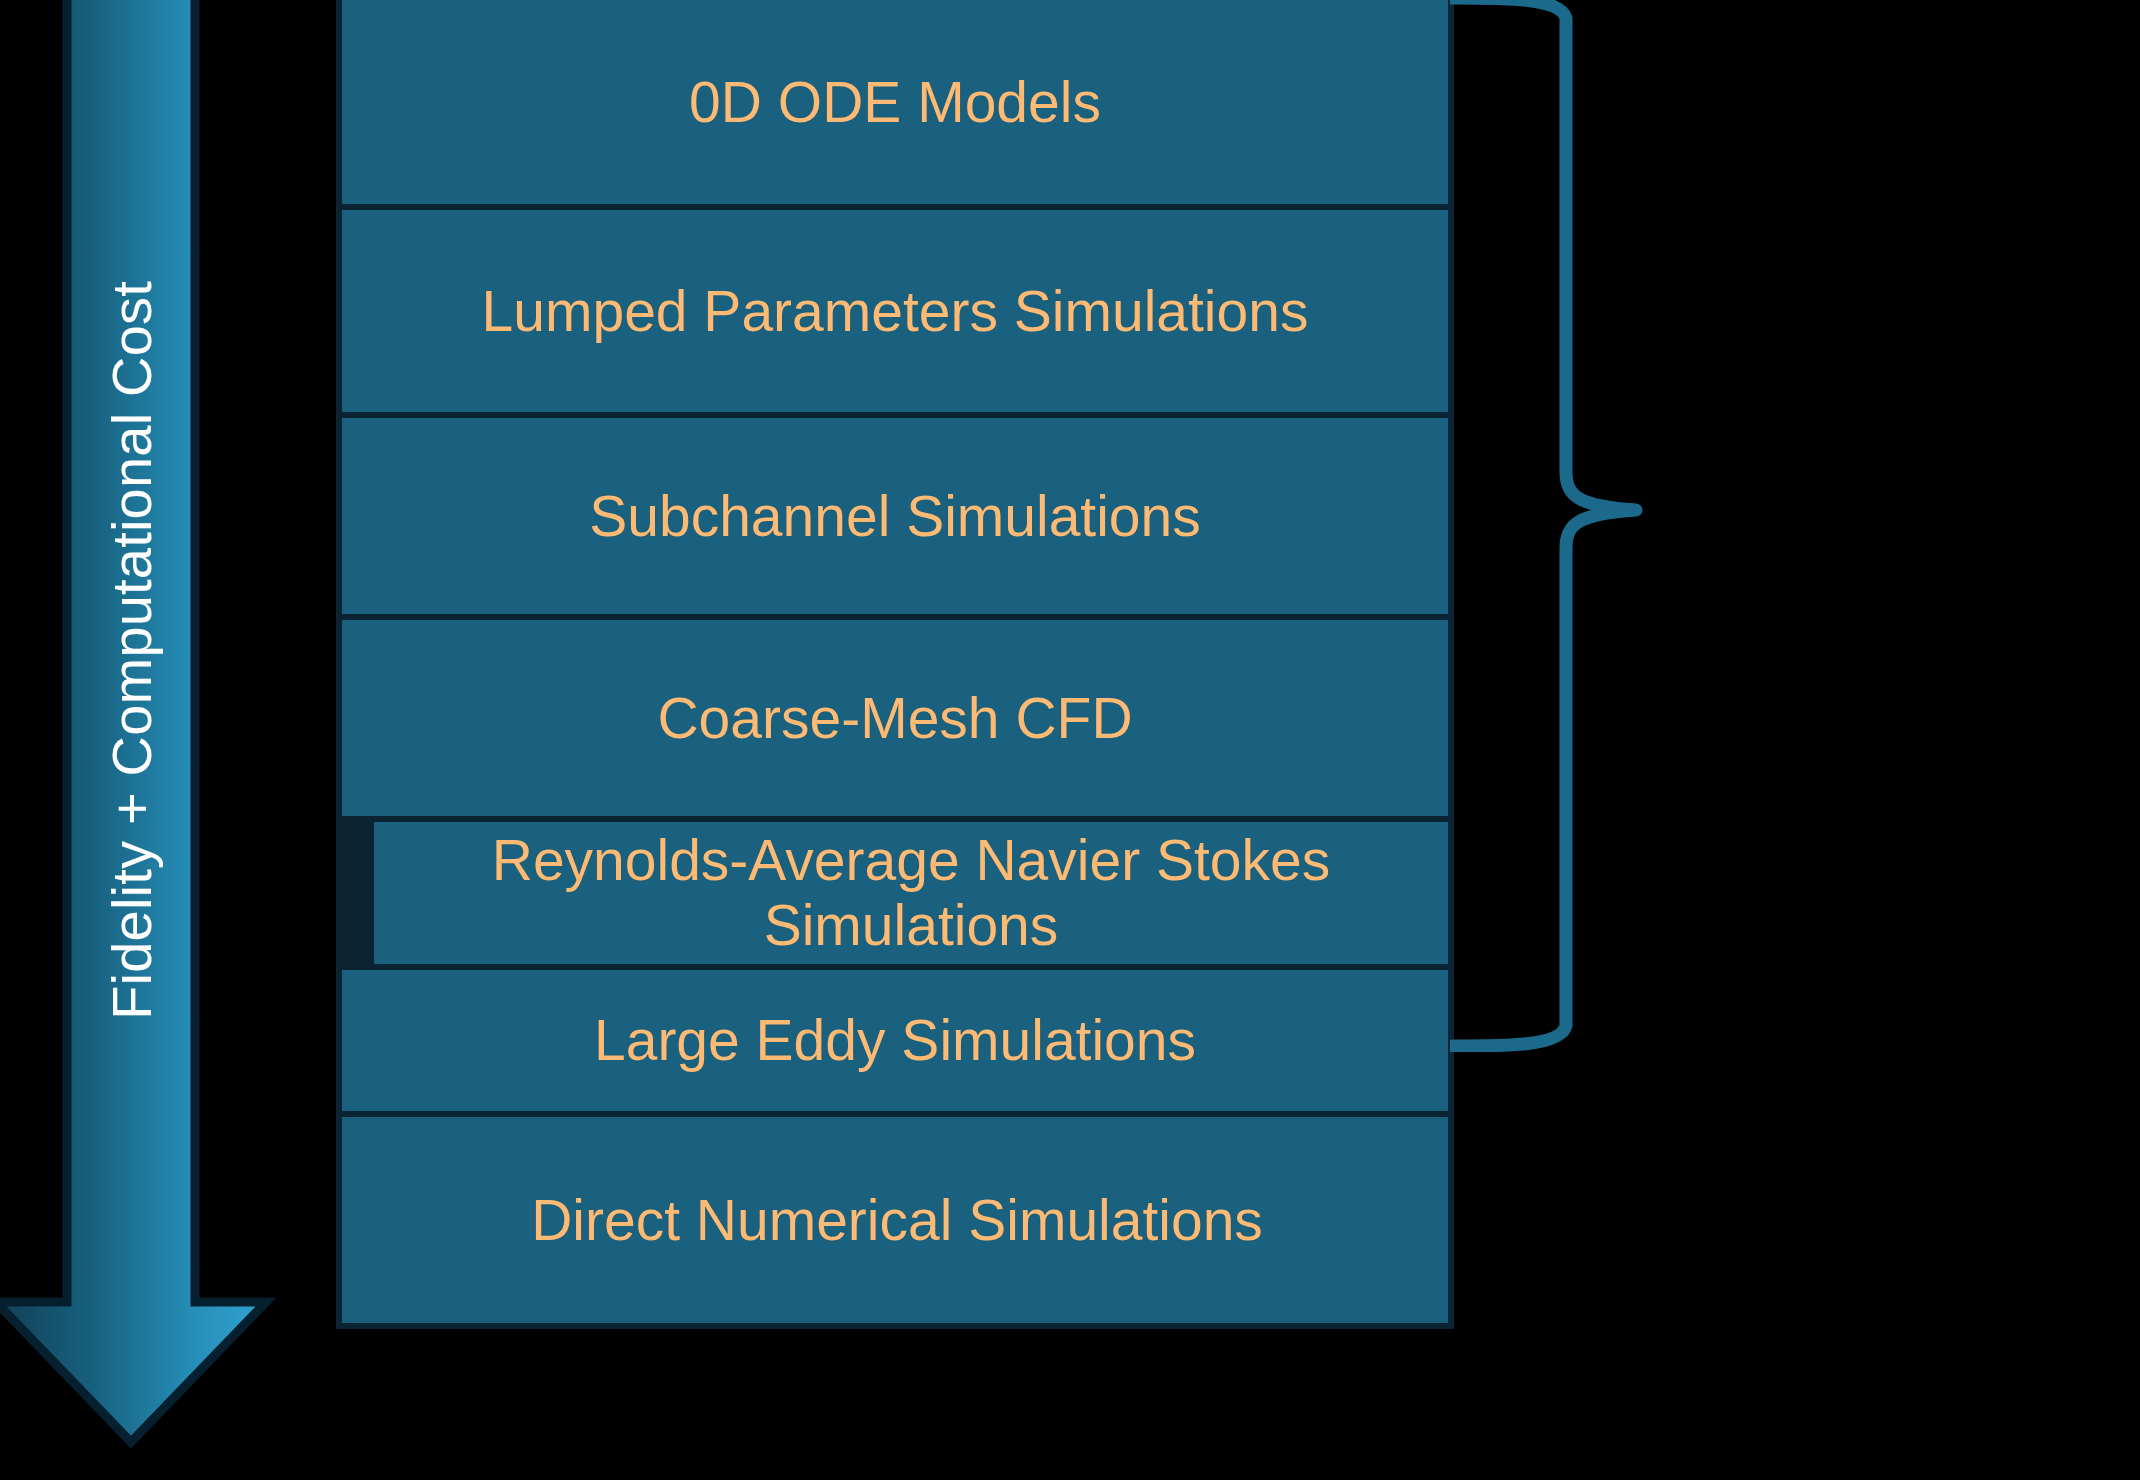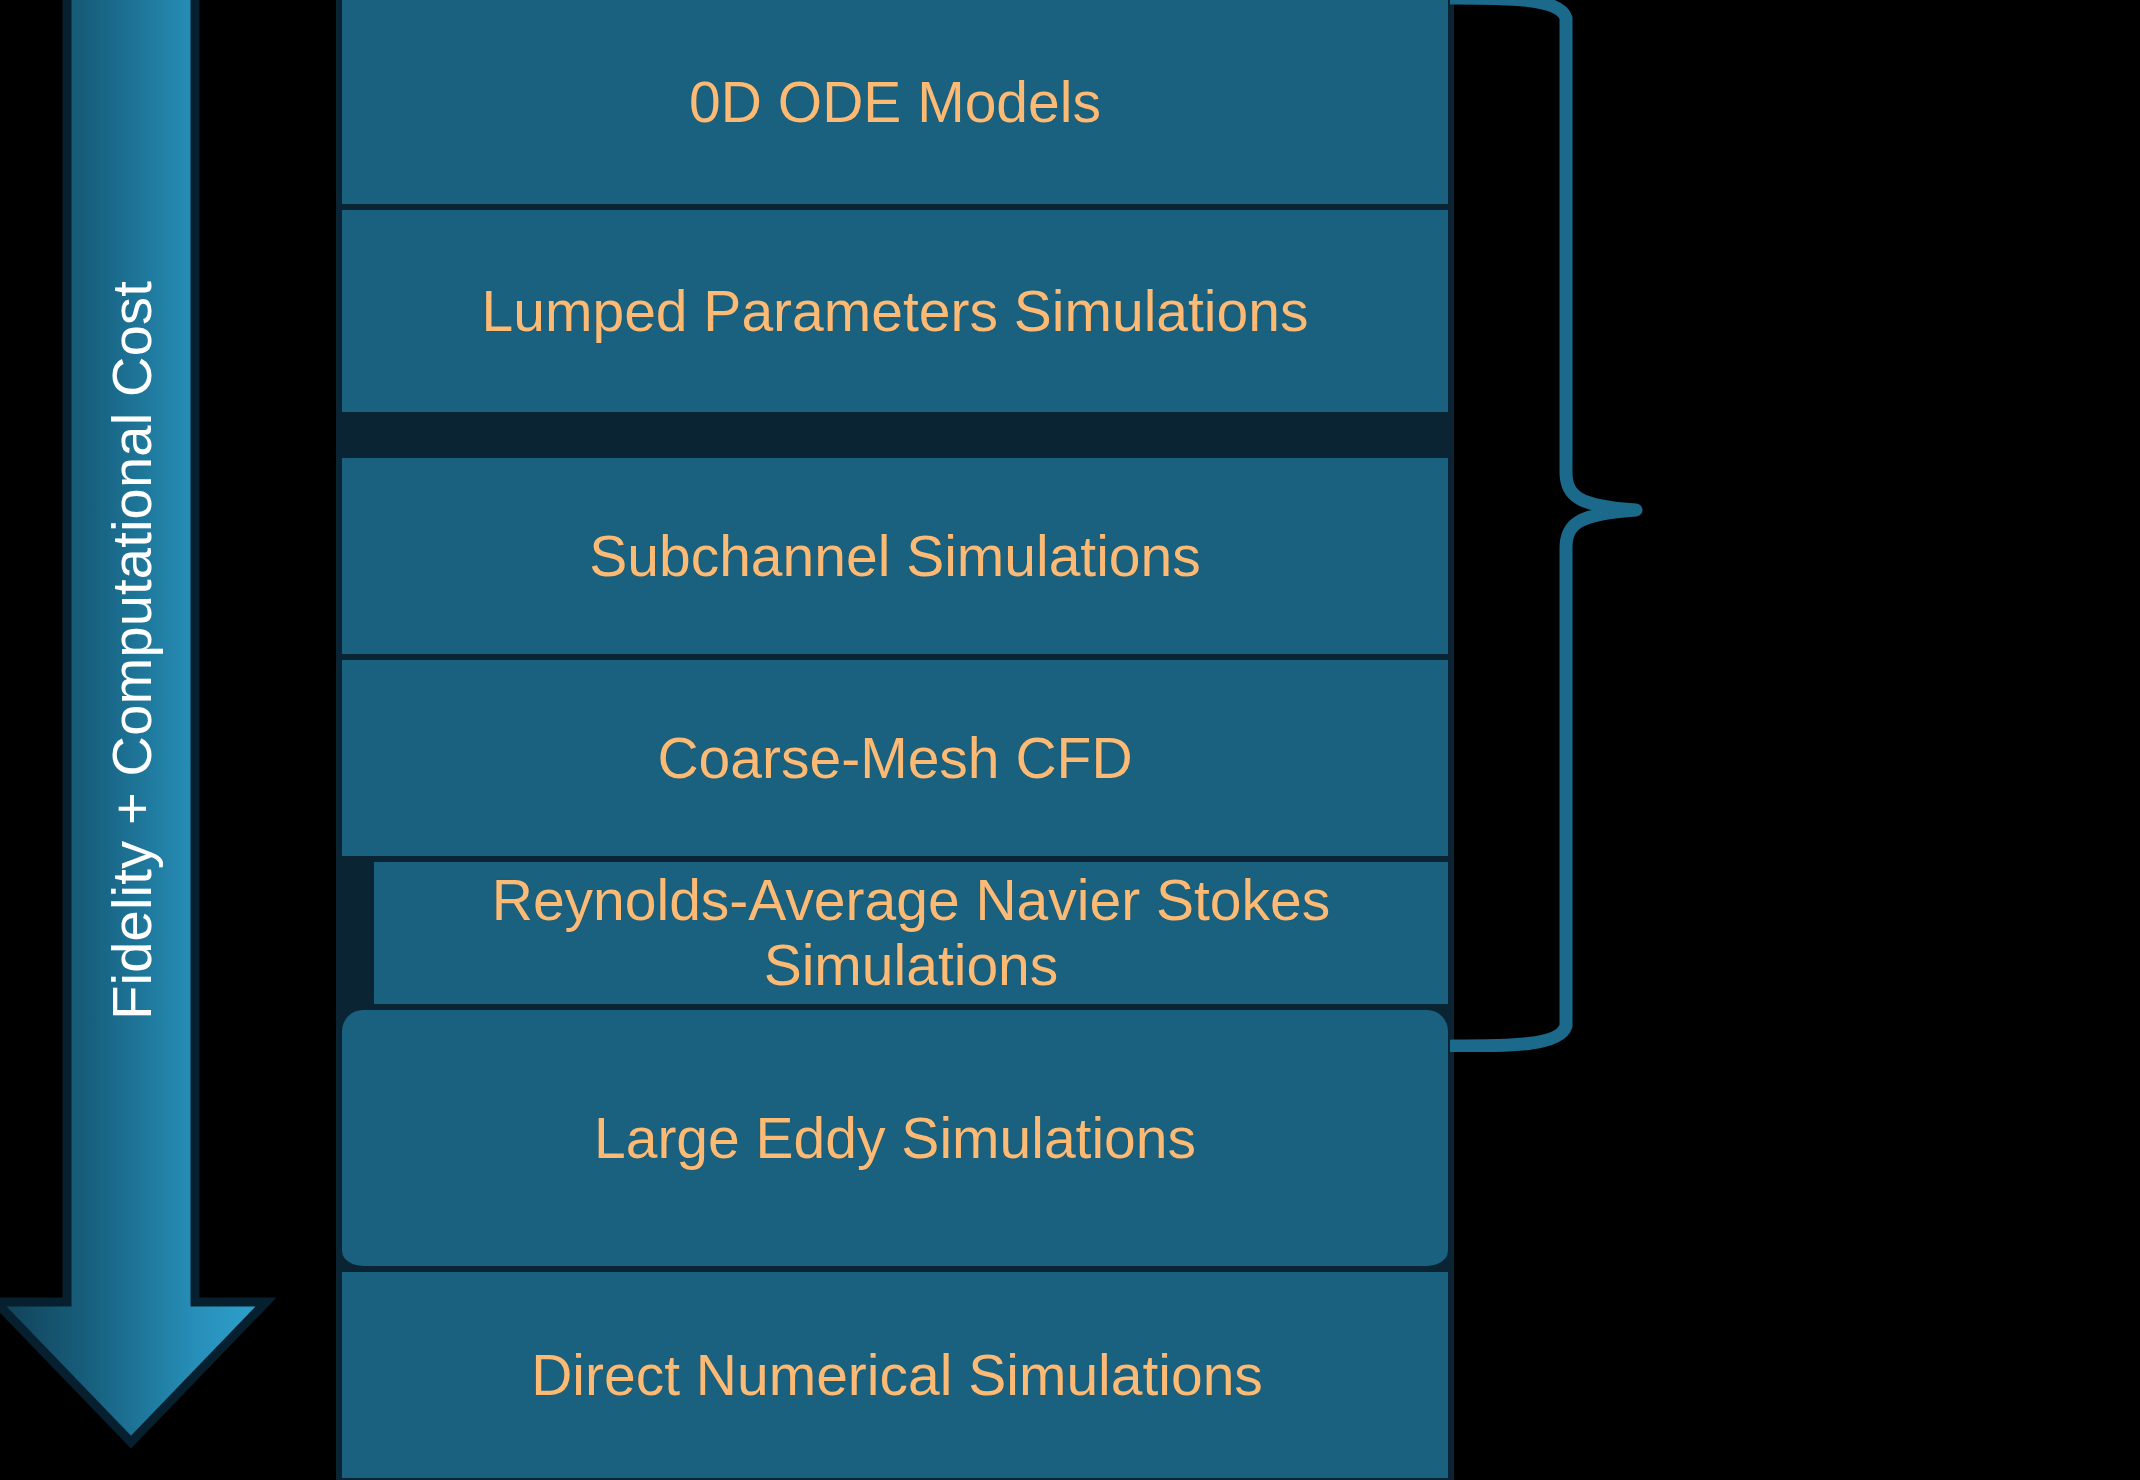--- a/index.html
+++ b/index.html
@@ -74,24 +74,24 @@
     font-size:57px;
     line-height:1.14;
     font-weight:400;
     font-family:"Liberation Sans", sans-serif;
     text-shadow:0 0 1px rgba(0,0,0,0.15);
   }
 
   
   .h1 { height:210px; }
   .h2 { height:208px; }
-  .h3 { height:202px;margin-top:40px; }
+  .h3 { height:202px; }
   .h4 { height:202px; }
   .h5 { height:148px;margin-left:32px; }
-  .h6 { height:262px;border-radius:21px; }
+  .h6 { height:147px; }
   .h7 { height:206px;padding-left:32px; }
 
   
   #grouping-brace {
     position:absolute;
     left:1450px;
     top:-8px;
     width:210px;
     height:1060px;
   }

